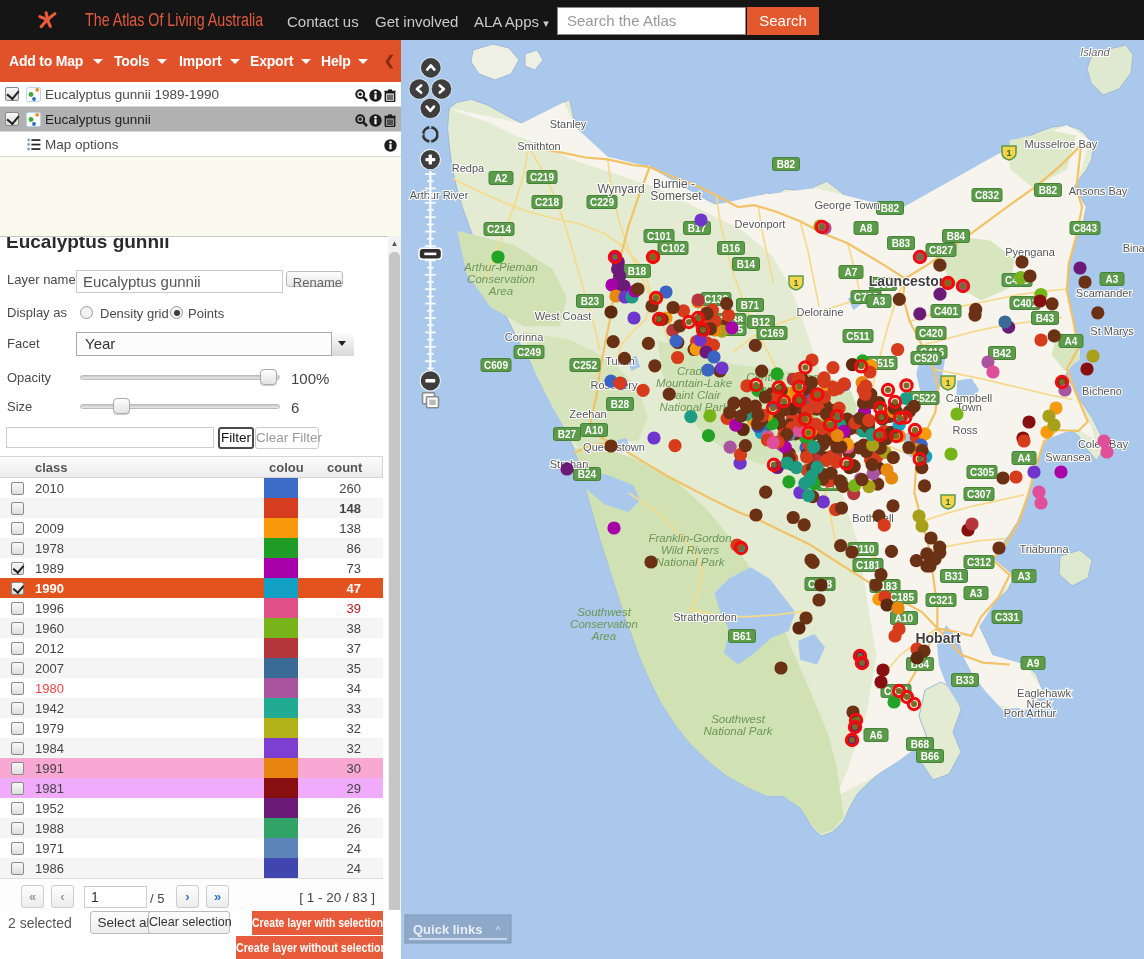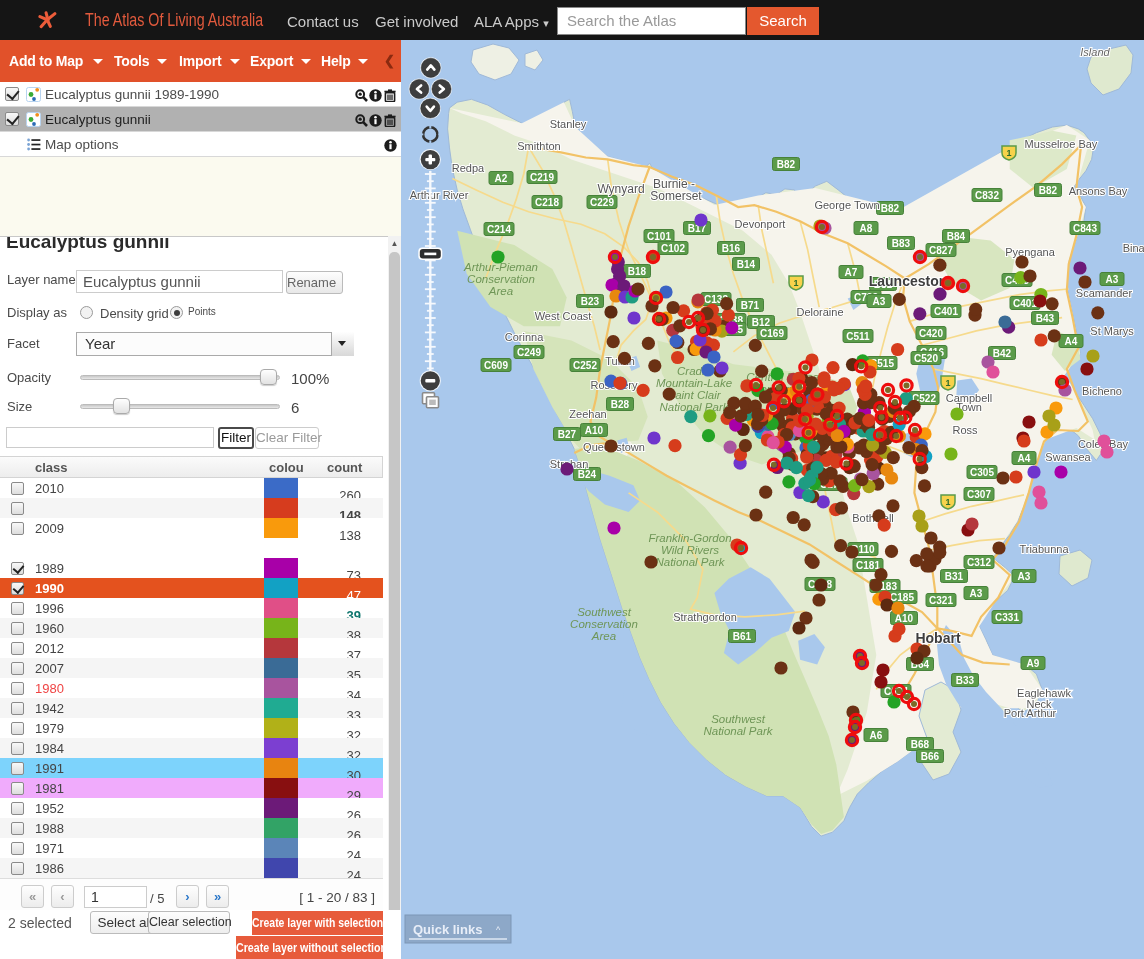--- a/index.html
+++ b/index.html
@@ -22,41 +22,41 @@
 .ckb{display:inline-block;width:14px;height:14px;border:1px solid #8a8a8a;border-radius:2px;background:linear-gradient(#f8f8f8,#ddd);position:relative}
 .ckb.c::after{content:"";position:absolute;left:3px;top:0px;width:6px;height:9px;border:solid #222;border-width:0 2.6px 2.6px 0;transform:rotate(40deg)}
 #cream{position:absolute;left:0;top:117px;width:401px;height:79px;background:#fbfaef}
 #scrollwrap{position:absolute;left:0;top:196px;width:388px;height:723px;background:#fff;border-top:1px solid #c8c8c8;overflow:hidden}
 #sbar{position:absolute;left:388px;top:196px;width:13px;height:723px;background:#f2f2f2}
 #sbar .up{position:absolute;left:0;top:0;width:13px;height:15px;background:#f2f2f2;color:#555;font-size:8px;text-align:center;line-height:15px}
 #sbar .thumb{position:absolute;left:1px;top:16px;width:11px;height:680px;background:#c6c6c6;border-radius:5px}
 h2.ttl{position:absolute;left:6px;top:-6px;font-size:19px;color:#2b2b2b;font-weight:bold}
 .flab{position:absolute;left:7px;font-size:13px;color:#4a4a4a}
 #lname{position:absolute;left:76px;top:33px;width:207px;height:23px;border:1px solid #ccc;font-size:15px;color:#555;padding-left:6px;font-family:"Liberation Sans",sans-serif}
-#renbtn{position:absolute;left:286px;top:34px;width:57px;height:23px;background:linear-gradient(#fdfdfd,#e8e8e8);border:1px solid #bbb;border-radius:3px;font-size:13px;color:#666;text-align:left;line-height:21px}
+#renbtn{position:absolute;left:286px;top:34px;width:57px;height:16px;background:linear-gradient(#fdfdfd,#e8e8e8);border:1px solid #bbb;border-radius:3px;font-size:13px;color:#666;text-align:right;line-height:21px}
 .radio{position:absolute;width:13px;height:13px;border:1px solid #9a9a9a;border-radius:50%;background:#f2f2f2}
 .radio.sel::after{content:"";position:absolute;left:2.5px;top:2.5px;width:6px;height:6px;border-radius:50%;background:#3c3c3c}
 #facetsel{position:absolute;left:76px;top:95px;width:278px;height:24px;border:1px solid #aaa;background:#fcfcfc;font-size:15px;color:#333;line-height:22px;padding-left:8px}
 #facetarr{position:absolute;left:331px;top:95px;width:23px;height:24px;background:linear-gradient(#fefefe,#d8d8d8);border-left:1px solid #aaa}
 #facetarr::after{content:"";position:absolute;left:6px;top:9px;border-left:4.5px solid transparent;border-right:4.5px solid transparent;border-top:5.5px solid #222}
 .strack{position:absolute;left:80px;width:200px;height:5px;background:linear-gradient(#c8c8c8,#e8e8e8);border-radius:3px;border:1px solid #bbb}
 .shandle{position:absolute;width:17px;height:16px;background:linear-gradient(#fefefe,#e2e2e2);border:1px solid #aaa;border-radius:4px;box-shadow:0 1px 1px rgba(0,0,0,.2)}
 .sval{position:absolute;left:291px;font-size:15px;color:#444}
 #filtin{position:absolute;left:6px;top:190px;width:208px;height:21px;border:1px solid #ccc}
 #filtbtn{position:absolute;left:218px;top:190px;width:36px;height:22px;border:2px solid #4a4a4a;border-radius:3px;background:#fff;font-size:13.5px;color:#111;text-align:center;line-height:18px}
 #clrbtn{position:absolute;left:255px;top:190px;width:64px;height:22px;border:1px solid #ccc;border-radius:3px;background:#fff;font-size:13.5px;color:#9a9a9a;text-align:right;line-height:20px;white-space:nowrap}
 #thead{position:absolute;left:0;top:219px;width:383px;height:22px;background:linear-gradient(#fbfbfb,#ededed);border:1px solid #d4d4d4;border-left:none}
 #thead span{position:absolute;top:3px;font-size:13px;font-weight:bold;color:#555}
 .trow{position:absolute;left:0;width:383px;height:20px}
 .trow .tcb{position:absolute;left:11px;top:3px}
 .trow .tcb .ckb{width:13px;height:13px}
 .trow .tcb .ckb.c::after{left:2.5px;top:0px;width:5px;height:8px}
 .trow .tcls{position:absolute;left:35px;top:3px;font-size:13px}
 .trow .tsw{position:absolute;left:264px;top:0;width:34px;height:20px}
-.trow .tcnt{position:absolute;right:22px;top:10px;font-size:13px}
+.trow .tcnt{position:absolute;right:22px;top:3px;font-size:13px}
 #pagebar{position:absolute;left:0;top:641px;width:383px;height:33px;background:#fdfdfd;border-top:1px solid #ddd}
 .pbtn{position:absolute;top:6px;width:23px;height:23px;background:linear-gradient(#fefefe,#ececec);border:1px solid #ccc;border-radius:3px;text-align:center;line-height:21px;font-size:13px;font-weight:bold}
 #pginput{position:absolute;left:84px;top:7px;width:63px;height:22px;border:1px solid #ccc;font-size:14px;color:#333;padding-left:6px;font-family:"Liberation Sans",sans-serif}
 #botbar{position:absolute;left:0;top:870px;width:401px;height:49px;background:#fff}
 .bbtn{position:absolute;top:1px;height:23px;background:linear-gradient(#fdfdfd,#eee);border:1px solid #bbb;border-radius:3px;font-size:13.5px;color:#333;text-align:center;line-height:21px;white-space:nowrap}
 .obtn{position:absolute;background:#e75b3b;color:#fff;font-size:13px;text-align:center;font-weight:bold;white-space:nowrap;overflow:hidden}
 .sqz{display:inline-block;transform-origin:0 50%;white-space:nowrap}
 #mapwrap{position:absolute;left:401px;top:40px;width:743px;height:919px;overflow:hidden}
 </style></head>
 <body>
@@ -166,21 +166,21 @@
   <div id="cream"></div>
   <div id="scrollwrap">
     <h2 class="ttl">Eucalyptus gunnii</h2>
     <span class="flab" style="top:35px">Layer name</span>
     <input id="lname" value="Eucalyptus gunnii" style="">
     <div id="renbtn">Rename</div>
     <span class="flab" style="top:68px">Display as</span>
     <span class="radio" style="left:80px;top:69px"></span>
     <span class="flab" style="left:100px;top:69px;font-size:13px">Density grid</span>
     <span class="radio sel" style="left:170px;top:69px"></span>
-    <span class="flab" style="left:188px;top:69px;font-size:10px">Points</span>
+    <span class="flab" style="left:188px;top:69px;font-size:13px">Points</span>
     <span class="flab" style="top:99px">Facet</span>
     <div id="facetsel">Year</div>
       <div id="facetarr"></div>
     <span class="flab" style="top:133px">Opacity</span>
     <div class="strack" style="top:138px"></div>
     <div class="shandle" style="left:260px;top:132px"></div>
     <span class="sval" style="top:133px">100%</span>
     <span class="flab" style="top:162px">Size</span>
     <div class="strack" style="top:167px"></div>
     <div class="shandle" style="left:113px;top:161px"></div>
@@ -204,37 +204,43 @@
         <span class="tcls" style="color:#444;font-weight:normal"></span>
         <span class="tsw" style="background:#d63c1e"></span>
         <span class="tcnt" style="color:#444;font-weight:bold">148</span>
       </div>
 <div class="trow" style="top:281px;background:#ffffff">
         <span class="tcb"><span class="ckb"></span></span>
         <span class="tcls" style="color:#444;font-weight:normal">2009</span>
         <span class="tsw" style="background:#f99a0c"></span>
         <span class="tcnt" style="color:#444;font-weight:normal">138</span>
       </div>
+<div class="trow" style="top:301px;background:#f5f5f5">
+        <span class="tcb"><span class="ckb"></span></span>
+        <span class="tcls" style="color:#444;font-weight:normal">1978</span>
+        <span class="tsw" style="background:#1f9c25"></span>
+        <span class="tcnt" style="color:#444;font-weight:normal">86</span>
+      </div>
 <div class="trow" style="top:321px;background:#ffffff">
         <span class="tcb"><span class="ckb c"></span></span>
         <span class="tcls" style="color:#444;font-weight:normal">1989</span>
         <span class="tsw" style="background:#a800a8"></span>
         <span class="tcnt" style="color:#444;font-weight:normal">73</span>
       </div>
 <div class="trow" style="top:341px;background:#e4521e">
         <span class="tcb"><span class="ckb c"></span></span>
         <span class="tcls" style="color:#fff;font-weight:bold">1990</span>
         <span class="tsw" style="background:#12a1c4"></span>
-        <span class="tcnt" style="color:#fff;font-weight:normal">47</span>
+        <span class="tcnt" style="color:#fff;font-weight:bold">47</span>
       </div>
 <div class="trow" style="top:361px;background:#ffffff">
         <span class="tcb"><span class="ckb"></span></span>
         <span class="tcls" style="color:#444;font-weight:normal">1996</span>
         <span class="tsw" style="background:#e04f87"></span>
-        <span class="tcnt" style="color:#0f766e;font-weight:bold">39</span>
+        <span class="tcnt" style="color:#b91c1c;font-weight:normal">39</span>
       </div>
 <div class="trow" style="top:381px;background:#f5f5f5">
         <span class="tcb"><span class="ckb"></span></span>
         <span class="tcls" style="color:#444;font-weight:normal">1960</span>
         <span class="tsw" style="background:#77b41a"></span>
         <span class="tcnt" style="color:#444;font-weight:normal">38</span>
       </div>
 <div class="trow" style="top:401px;background:#ffffff">
         <span class="tcb"><span class="ckb"></span></span>
         <span class="tcls" style="color:#444;font-weight:normal">2012</span>
@@ -264,21 +270,21 @@
         <span class="tcls" style="color:#444;font-weight:normal">1979</span>
         <span class="tsw" style="background:#b1b118"></span>
         <span class="tcnt" style="color:#444;font-weight:normal">32</span>
       </div>
 <div class="trow" style="top:501px;background:#f5f5f5">
         <span class="tcb"><span class="ckb"></span></span>
         <span class="tcls" style="color:#444;font-weight:normal">1984</span>
         <span class="tsw" style="background:#7c3fd1"></span>
         <span class="tcnt" style="color:#444;font-weight:normal">32</span>
       </div>
-<div class="trow" style="top:521px;background:#7dd3fc">
+<div class="trow" style="top:521px;background:#f9a8d4">
         <span class="tcb"><span class="ckb"></span></span>
         <span class="tcls" style="color:#444;font-weight:normal">1991</span>
         <span class="tsw" style="background:#e88410"></span>
         <span class="tcnt" style="color:#444;font-weight:normal">30</span>
       </div>
 <div class="trow" style="top:541px;background:#f0abfc">
         <span class="tcb"><span class="ckb"></span></span>
         <span class="tcls" style="color:#444;font-weight:normal">1981</span>
         <span class="tsw" style="background:#880f10"></span>
         <span class="tcnt" style="color:#444;font-weight:normal">29</span>

